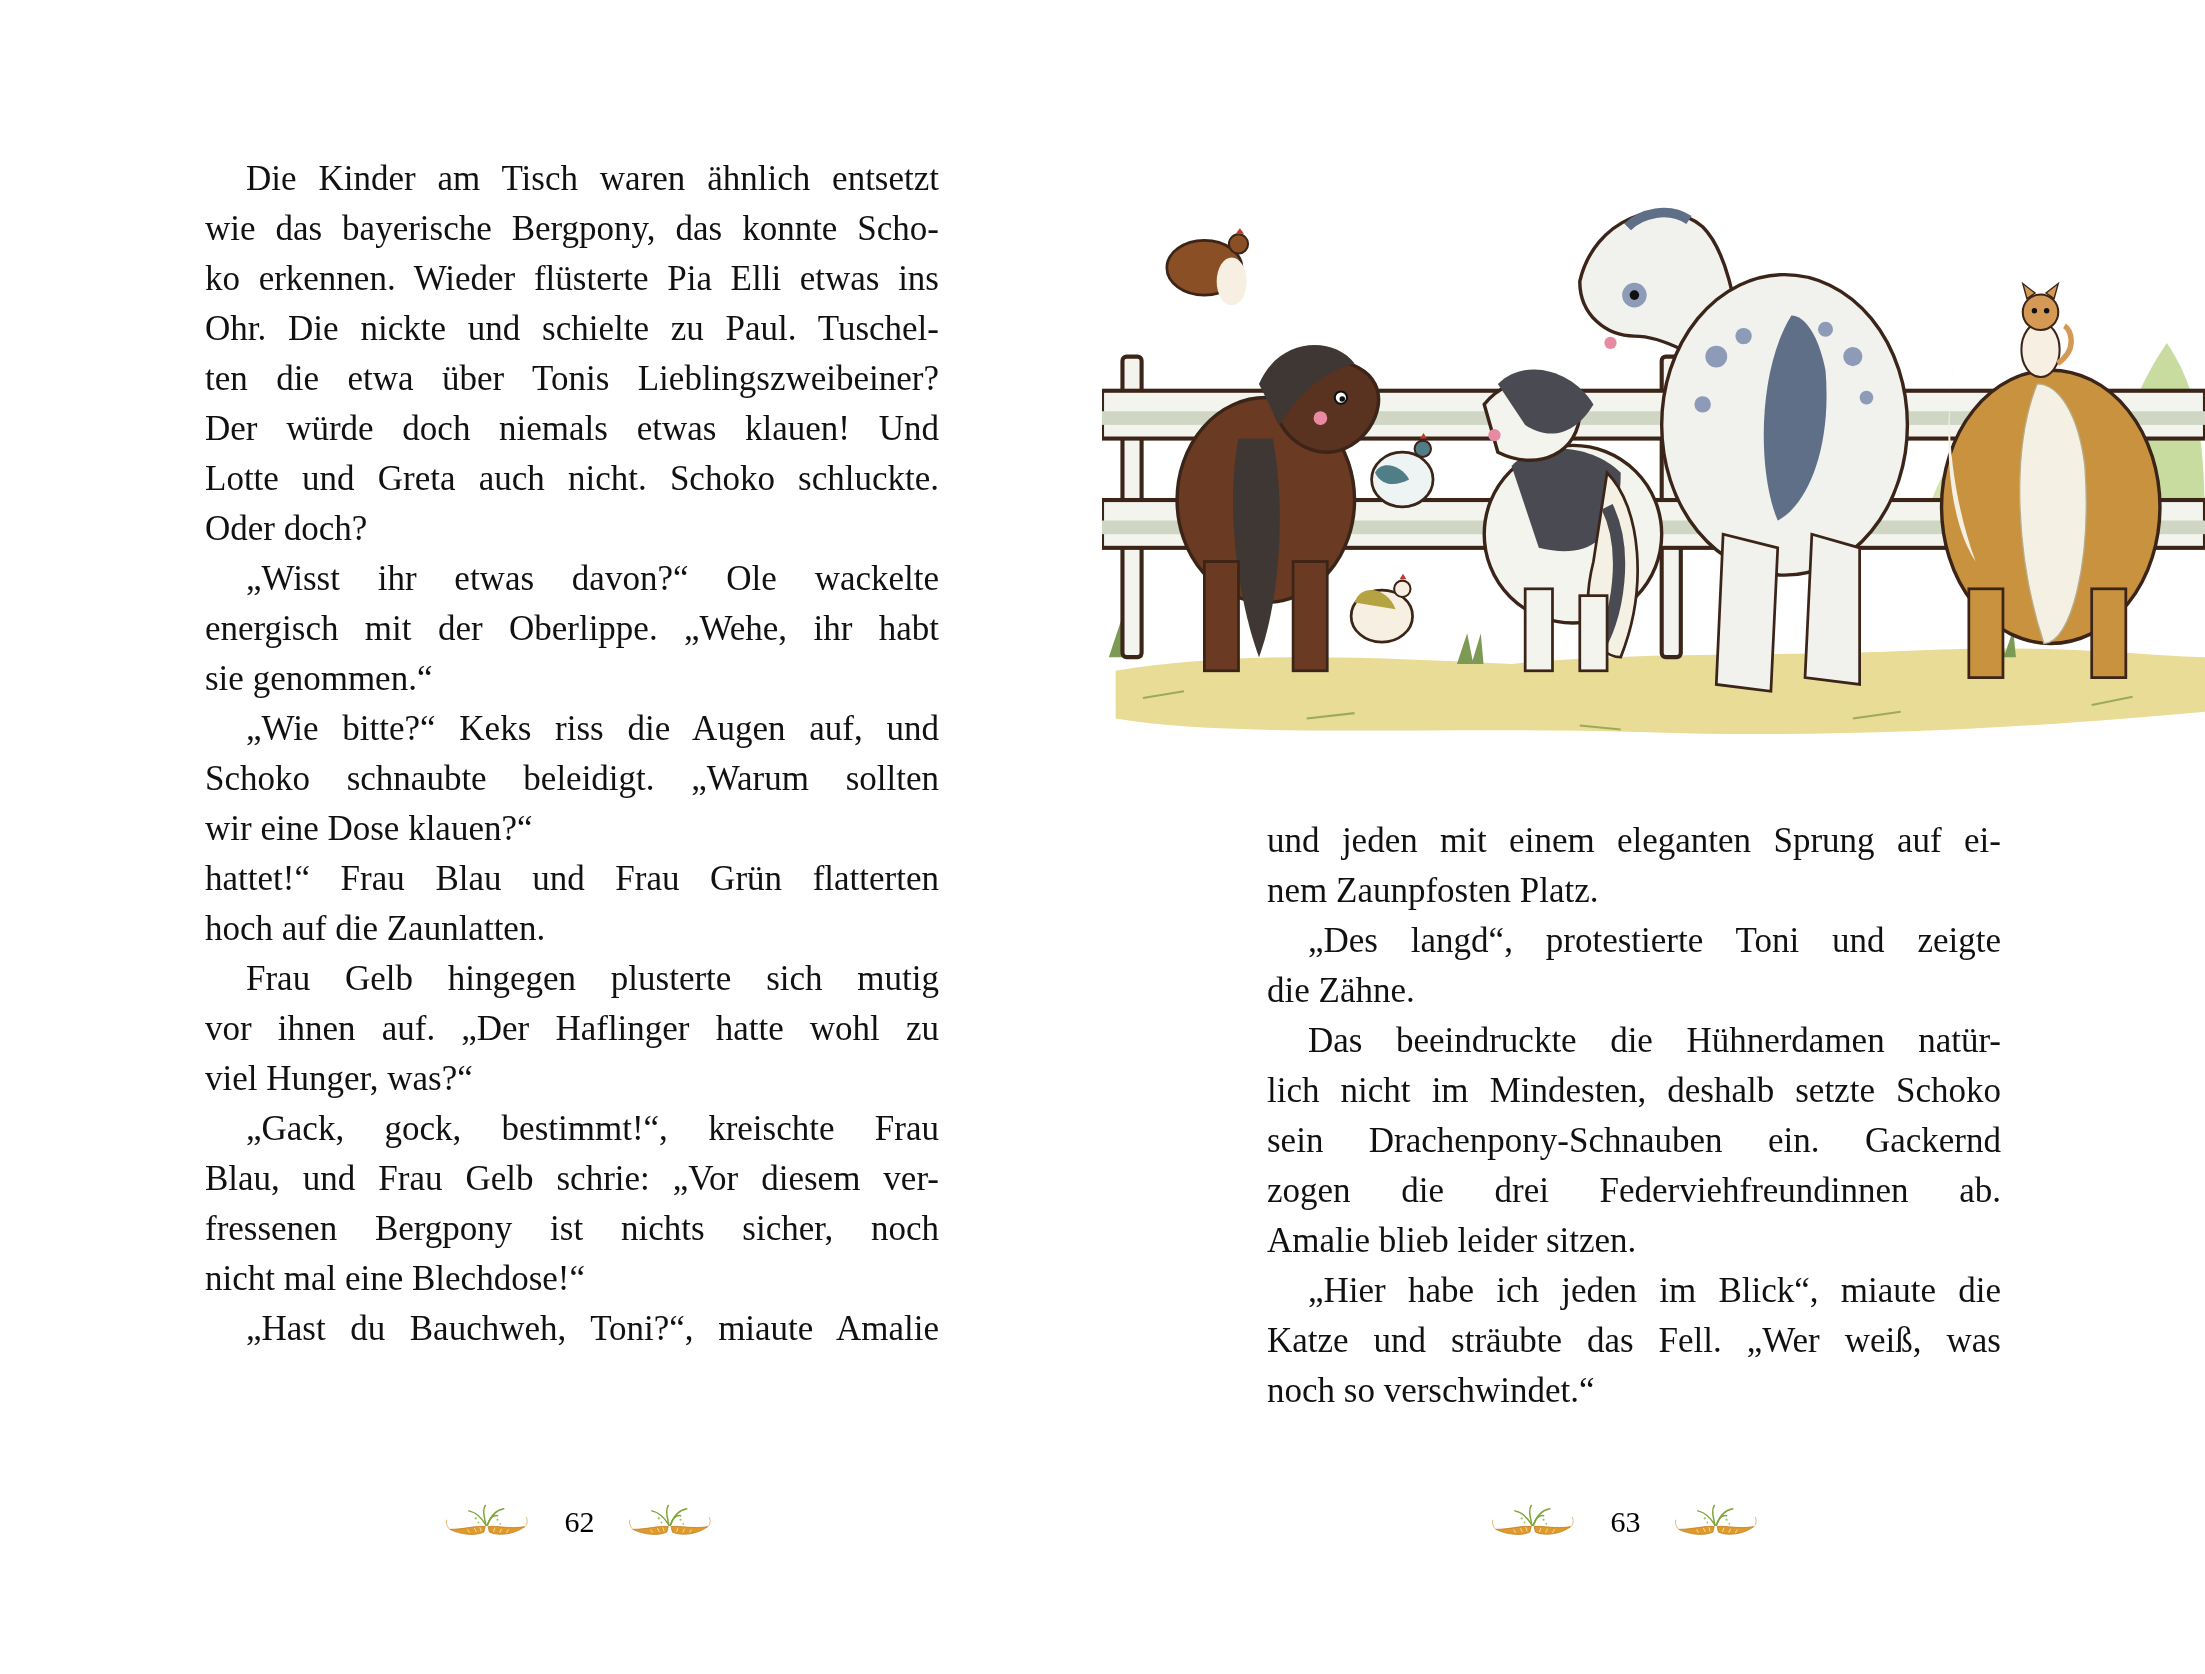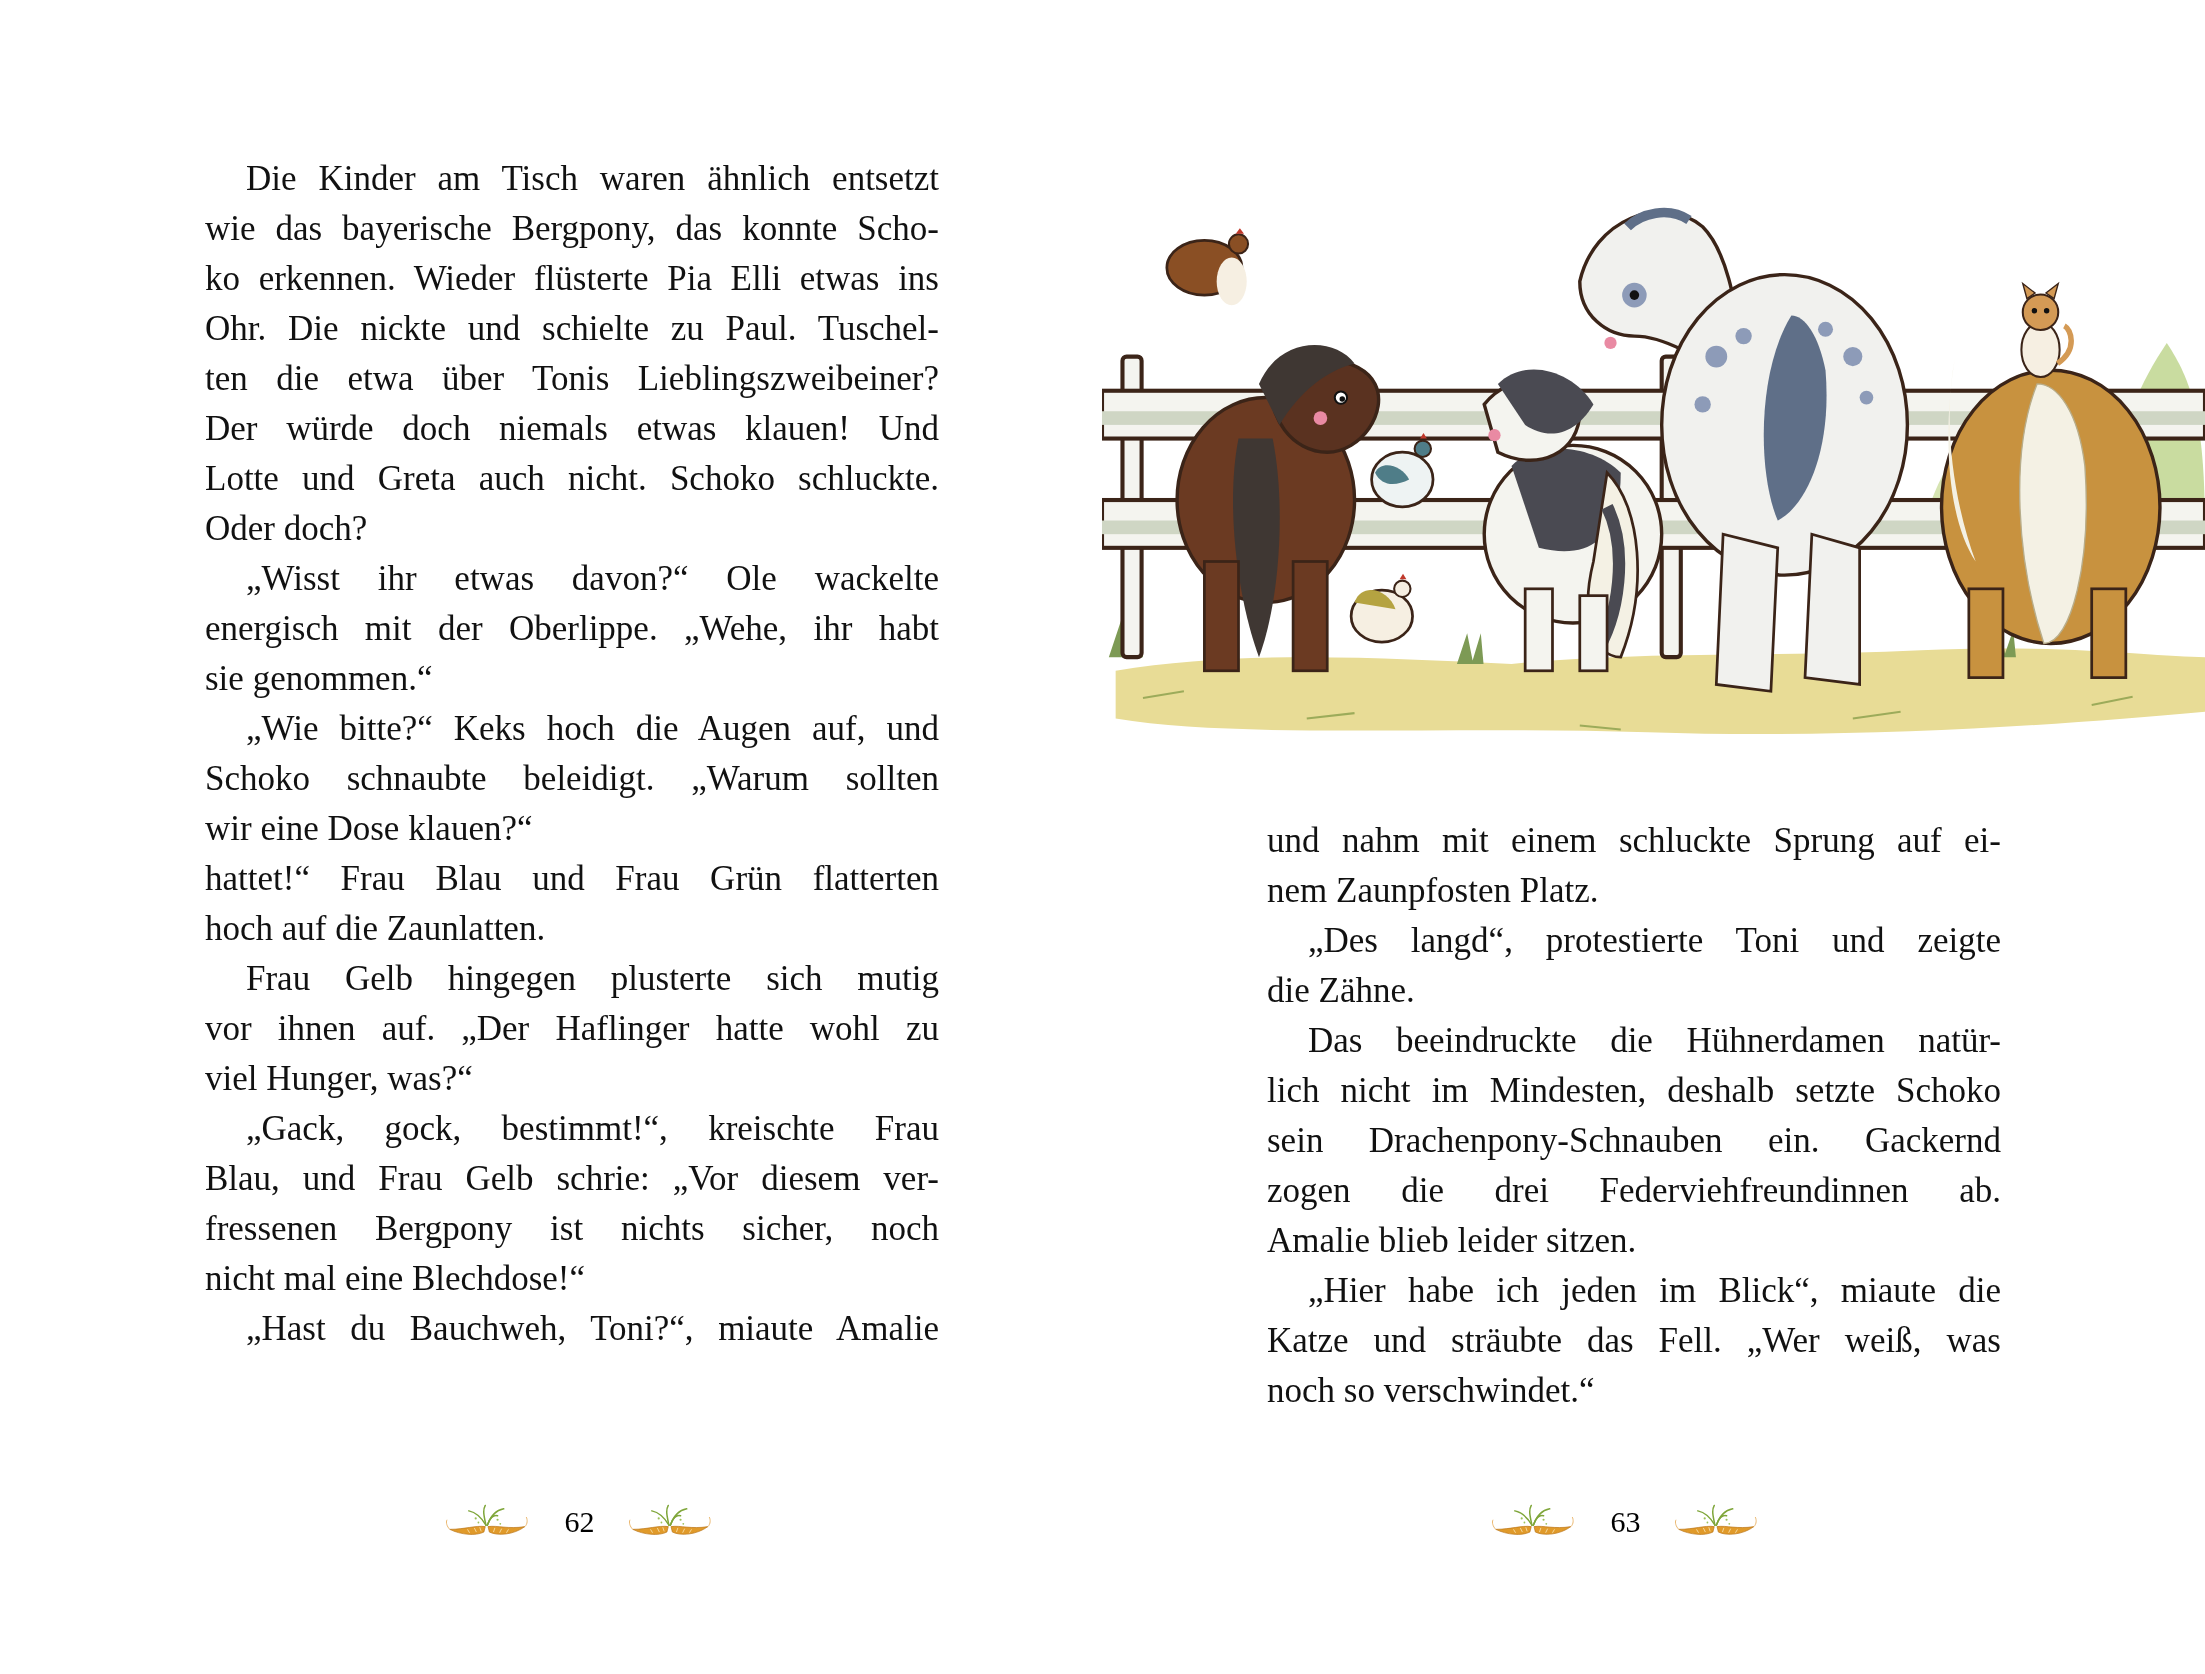--- a/index.html
+++ b/index.html
@@ -67,21 +67,21 @@
       <span class="line" style="text-indent:0">Der würde doch niemals etwas klauen! Und</span>
       <span class="line" style="text-indent:0">Lotte und Greta auch nicht. Schoko schluckte.</span>
       <span class="line last" style="text-indent:0">Oder doch?</span>
     </p>
     <p class="para">
       <span class="line">„Wisst ihr etwas davon?“ Ole wackelte</span>
       <span class="line" style="text-indent:0">energisch mit der Oberlippe. „Wehe, ihr habt</span>
       <span class="line last" style="text-indent:0">sie genommen.“</span>
     </p>
     <p class="para">
-      <span class="line">„Wie bitte?“ Keks hoch die Augen auf, und</span>
+      <span class="line">„Wie bitte?“ Keks riss die Augen auf, und</span>
       <span class="line" style="text-indent:0">Schoko schnaubte beleidigt. „Warum sollten</span>
       <span class="line last" style="text-indent:0">wir eine Dose klauen?“</span>
     </p>
     <p class="para">
       <span class="line" style="text-indent:0">hattet!“ Frau Blau und Frau Grün flatterten</span>
       <span class="line last" style="text-indent:0">hoch auf die Zaunlatten.</span>
     </p>
     <p class="para">
       <span class="line">Frau Gelb hingegen plusterte sich mutig</span>
       <span class="line" style="text-indent:0">vor ihnen auf. „Der Haflinger hatte wohl zu</span>
@@ -218,21 +218,21 @@
     <g>
       <ellipse cx="410" cy="640" rx="45" ry="38" fill="#f6efe2" stroke="#3b2418" stroke-width="4"></ellipse>
       <path d="M370 620 C380 590 420 600 430 630 Z" fill="#b5a341"></path>
       <circle cx="440" cy="600" r="12" fill="#f6efe2" stroke="#3b2418" stroke-width="3"></circle>
       <path d="M436 586 l5 -8 l5 8 Z" fill="#c0392b"></path>
     </g>
   </svg>
 
   <div class="text-col">
     <p class="para noindent">
-      <span class="line">und nahm mit einem schluckte Sprung auf ei-</span>
+      <span class="line">und jeden mit einem eleganten Sprung auf ei-</span>
       <span class="line last">nem Zaunpfosten Platz.</span>
     </p>
     <p class="para">
       <span class="line">„Des langd“, protestierte Toni und zeigte</span>
       <span class="line last" style="text-indent:0">die Zähne.</span>
     </p>
     <p class="para">
       <span class="line">Das beeindruckte die Hühnerdamen natür-</span>
       <span class="line" style="text-indent:0">lich nicht im Mindesten, deshalb setzte Schoko</span>
       <span class="line" style="text-indent:0">sein Drachenpony-Schnauben ein. Gackernd</span>

